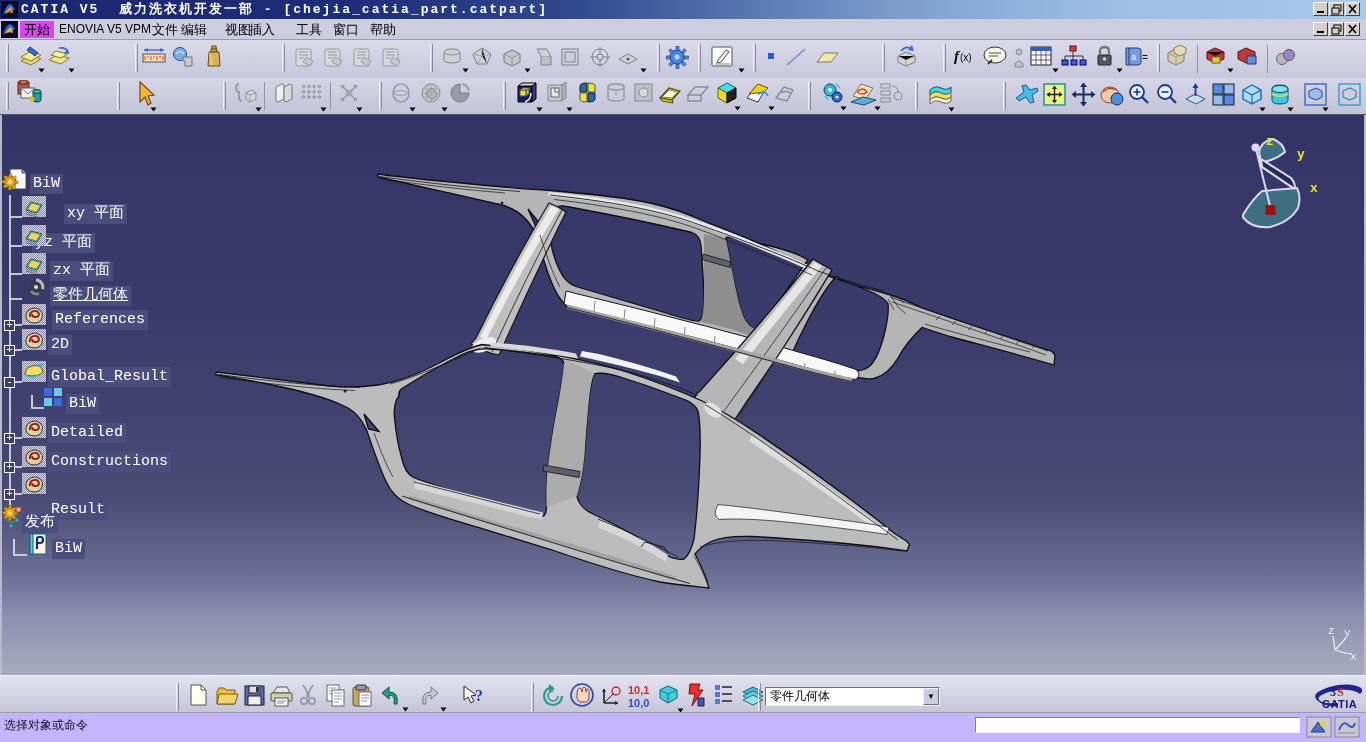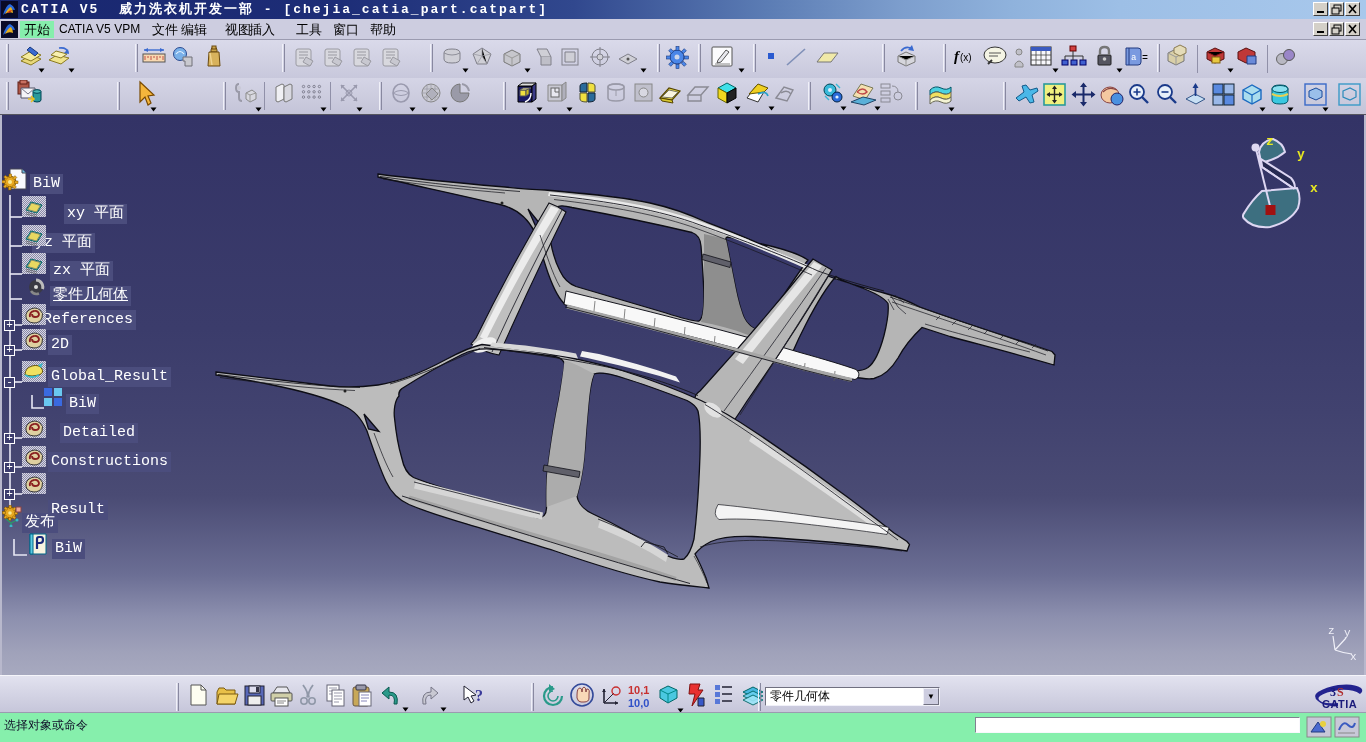--- a/index.html
+++ b/index.html
@@ -18,21 +18,21 @@
 .hdl{position:absolute;top:4px;width:3px;height:28px;border-left:1px solid #f0f0f8;border-right:1px solid #8888a0}
 
 #vp{left:0;top:115px;width:1366px;height:560px;background:linear-gradient(#333366 0%,#3b3c6b 38%,#41426f 53%,#4a4b74 68%,#6b6e94 82%,#8c8fae 89.5%,#a0a2ba 96%,#a7a9bf 100%);overflow:hidden}
 
 .trow{position:absolute;color:#fff;font-family:"Liberation Mono",monospace;font-size:15px;white-space:pre}
 .lbl{background:#4b4d7d;padding:1px 3px 2px 3px}
 .pm{position:absolute;width:11px;height:11px;background:#3c3d6d;border:1px solid #fff;color:#fff;font-size:11px;line-height:9px;text-align:center;font-family:"Liberation Mono"}
 
 #bbar{left:0;top:675px;width:1366px;height:37px;background:linear-gradient(#e2e2ef,#c6c6da);border-top:1px solid #f5f5fa}
 
-#sbar{left:0;top:712px;width:1366px;height:30px;background:#86efac;border-top:1px solid #9b9bb0;font-size:12px;color:#101028}
+#sbar{left:0;top:712px;width:1366px;height:30px;background:#c4b5fd;border-top:1px solid #9b9bb0;font-size:12px;color:#101028}
 #sfield{position:absolute;left:975px;top:4px;width:325px;height:16px;background:#fff;border:1px solid;border-color:#808090 #f8f8fc #f8f8fc #808090}
 .combo{position:absolute;left:765px;top:11px;width:175px;height:19px;background:#fff;border:1px solid;border-color:#707080 #f0f0f8 #f0f0f8 #707080;font-size:12px;line-height:17px;padding-left:4px;color:#000}
 .combo .da{position:absolute;right:0;top:0;width:16px;height:17px;background:#cdcde0;border:1px solid;border-color:#f0f0f8 #707080 #707080 #f0f0f8;font-size:8px;text-align:center;line-height:16px;color:#000}
 </style></head><body>
 <div id="app">
   <div id="title" class="abs">
     <svg class="abs" style="left:1px;top:1px" width="17" height="17">
         <rect width="17" height="17" fill="#0a0a28"></rect>
         <path d="M2 14 Q5 4 9 3 Q13 5 14 9 Q10 8 7 10 Q4 12 2 14" fill="#2a6adf"></path>
         <path d="M4 13 Q7 7 10 6 Q12 9 12 12 Q8 10 4 13" fill="#e8b020"></path>
@@ -51,22 +51,22 @@
             <path d="M3 2 L10 10 M10 2 L3 10" stroke="#000" stroke-width="1.6"></path>
           </svg></div>
       </div>
   </div>
   <div id="menu" class="abs">
     <svg class="abs" style="left:1px;top:2px" width="17" height="17">
         <rect width="17" height="17" fill="#0a0a28"></rect>
         <path d="M2 14 Q5 4 9 3 Q13 5 14 9 Q10 8 7 10 Q4 12 2 14" fill="#2a6adf"></path>
         <path d="M4 13 Q7 7 10 6 Q12 9 12 12 Q8 10 4 13" fill="#e8b020"></path>
       </svg>
-    <span class="mi" style="left:20px;background:#86efac;padding:0 4px">开始</span>
-    <span class="mi" style="left:59px;font-size:12px;letter-spacing:0px">CATIA V5 VPM</span>
+    <span class="mi" style="left:20px;background:#d946ef;padding:0 4px">开始</span>
+    <span class="mi" style="left:59px;font-size:12px;letter-spacing:0px">ENOVIA V5 VPM</span>
     <span class="mi" style="left:152px">文件</span>
     <span class="mi" style="left:181px">编辑</span>
     <span class="mi" style="left:225px">视图</span>
     <span class="mi" style="left:249px">插入</span>
     <span class="mi" style="left:296px">工具</span>
     <span class="mi" style="left:333px">窗口</span>
     <span class="mi" style="left:370px">帮助</span>
     <div class="winbtns" style="left:1313px;top:3px">
         <div class="wb"><svg width="13" height="12">
             <rect x="3" y="8" width="7" height="2" fill="#000"></rect>
@@ -656,25 +656,25 @@
         <div class="pm" style="left:4px;top:230px">+</div>
         <div class="pm" style="left:4px;top:262px">-</div>
         <div class="pm" style="left:4px;top:318px">+</div>
         <div class="pm" style="left:4px;top:347px">+</div>
         <div class="pm" style="left:4px;top:374px">+</div>
         <div class="trow" style="left:30px;top:60px"><span class="lbl" style="">BiW</span></div>
         <div class="trow" style="left:64px;top:88px"><span class="lbl" style="">xy 平面</span></div>
         <div class="trow" style="left:32px;top:117px"><span class="lbl" style="">yz 平面</span></div>
         <div class="trow" style="left:50px;top:145px"><span class="lbl" style="">zx 平面</span></div>
         <div class="trow" style="left:50px;top:170px"><span class="lbl" style="text-decoration:underline;">零件几何体</span></div>
-        <div class="trow" style="left:40px;top:196px"><span class="lbl" style="">References</span></div>
+        <div class="trow" style="left:52px;top:196px"><span class="lbl" style="">References</span></div>
         <div class="trow" style="left:48px;top:221px"><span class="lbl" style="">2D</span></div>
         <div class="trow" style="left:48px;top:253px"><span class="lbl" style="">Global_Result</span></div>
         <div class="trow" style="left:66px;top:280px"><span class="lbl" style="">BiW</span></div>
-        <div class="trow" style="left:60px;top:309px"><span class="lbl" style="">Detailed</span></div>
+        <div class="trow" style="left:48px;top:309px"><span class="lbl" style="">Detailed</span></div>
         <div class="trow" style="left:48px;top:338px"><span class="lbl" style="">Constructions</span></div>
         <div class="trow" style="left:48px;top:386px"><span class="lbl" style="">Result</span></div>
         <div class="trow" style="left:22px;top:397px"><span class="lbl" style="">发布</span></div>
         <div class="trow" style="left:52px;top:425px"><span class="lbl" style="">BiW</span></div>
         <svg class="abs" style="left:2px;top:52px" width="28" height="26" viewBox="0 0 28 26">
           <defs>
             <pattern id="dth" width="2" height="2" patternUnits="userSpaceOnUse">
               <rect width="2" height="2" fill="#8a8aa8"></rect>
               <rect width="1" height="1" fill="#d8d8e4"></rect>
               <rect x="1" y="1" width="1" height="1" fill="#d8d8e4"></rect>

